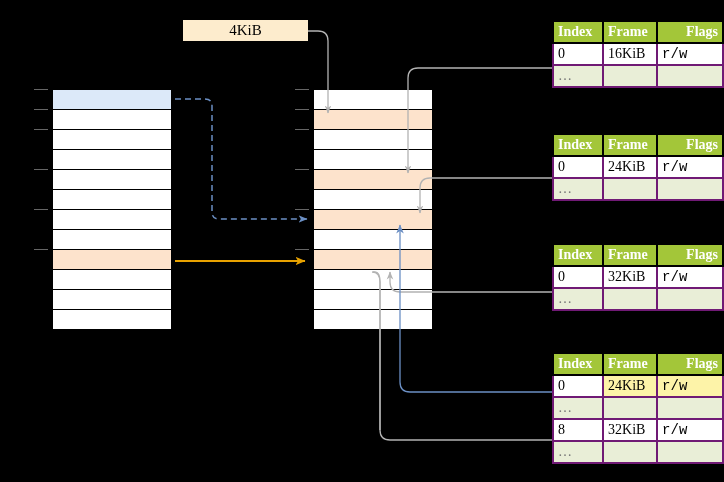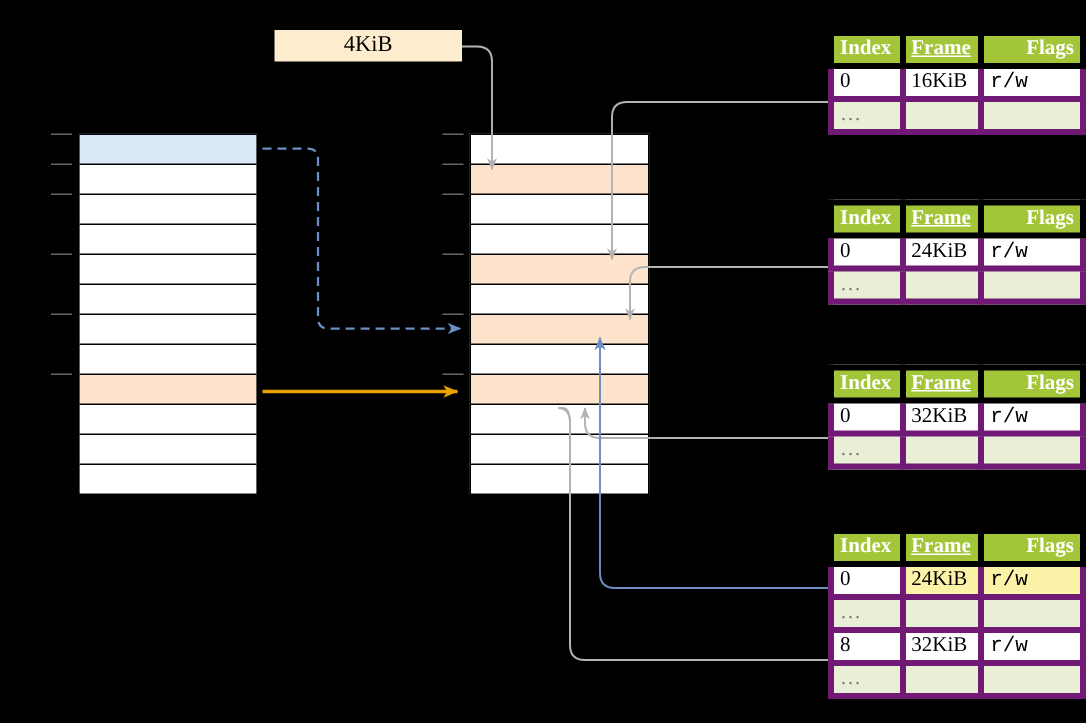--- a/index.html
+++ b/index.html
@@ -24,29 +24,29 @@
   .tick{position:absolute;height:1.4px;width:14px;background:#666;}
 
   
   .labelbox{position:absolute;background:#fdeccd;border:none;
             display:flex;align-items:center;justify-content:center;
             font-size:15px;color:#000;}
 
   
   .ptable{position:absolute;border-collapse:collapse;
           font-size:14px;color:#000;background:#fff;}
-  .ptable td,.ptable th{border:4px solid #701a75;padding:1px 4px;
+  .ptable td,.ptable th{border:2px solid #701a75;padding:1px 4px;
                         box-sizing:border-box;height:22px;}
   .ptable th{background:#a3c639;color:#fff;font-weight:bold;text-align:left;
              border-color:#000;}
   .ptable td.c0{width:58px;}
   .ptable td.c1{width:60px;margin-left:20px;}
   .ptable td.c2{width:55px;font-family:Liberation Mono, monospace;}
   .ptable th.c0{width:58px;}
-  .ptable th.c1{width:60px;text-decoration:underline;}
+  .ptable th.c1{width:60px;}
   .ptable th.c2{width:55px;padding-left:28px;}
   .ptable tr.ell td{background:#e9eed7;color:#777;}
   .ptable td.hl{background:#fdf3a8;}
 
   svg.edges{position:absolute;left:0;top:0;width:724px;height:482px;
             pointer-events:none;}
 </style>
 </head>
 <body>
 

